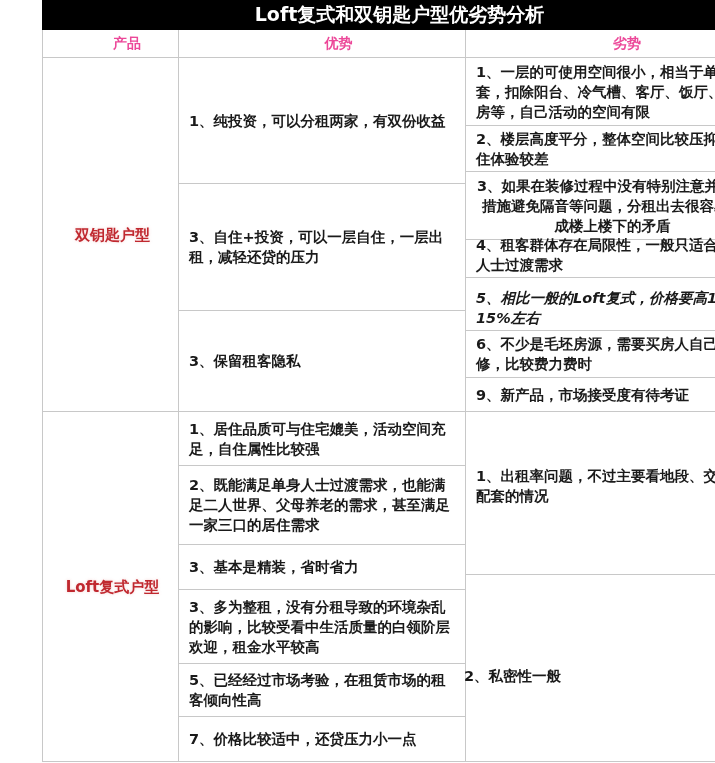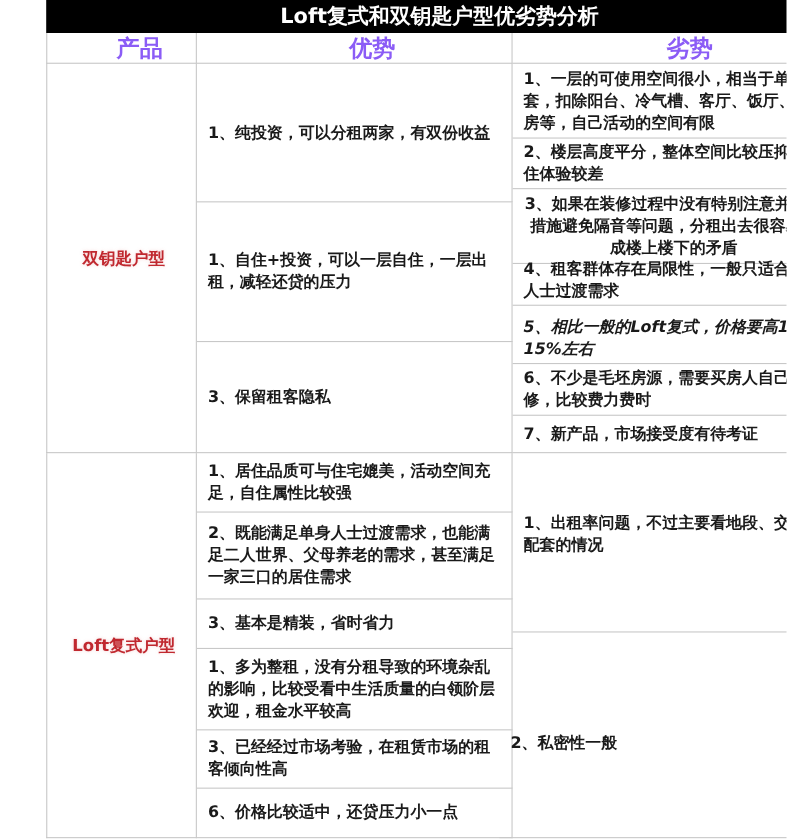--- a/index.html
+++ b/index.html
@@ -1,19 +1,19 @@
 <!DOCTYPE html>
 <html><head>
   <meta charset="utf-8">
   <style>
     html, body { margin: 0; padding: 0; background: #ffffff; }
     body { width: 715px; height: 763px; overflow: hidden; font-family: "DejaVu Sans", "Liberation Sans", sans-serif; color: #111; }
     .page { position: relative; width: 715px; height: 763px; background: #fff; margin-left: 42px; }
     .title-bar { position: absolute; left: 0; top: 0; width: 715px; height: 30px; background: #000; color: #fff; font-weight: bold; font-size: 19px; display: flex; align-items: center; justify-content: center; letter-spacing: 0px; }
-    .hdr { position: absolute; top: 30px; height: 28px; display: flex; align-items: center; justify-content: center; font-weight: bold; font-size: 21px; color: #8b5cf6; box-sizing: border-box; border-right: 1px solid #c8c8c8; border-bottom: 1px solid #c8c8c8; padding-left: 33px; }
+    .hdr { position: absolute; top: 30px; height: 28px; display: flex; align-items: center; justify-content: center; font-weight: bold; font-size: 14px; color: #ec4899; box-sizing: border-box; border-right: 1px solid #c8c8c8; border-bottom: 1px solid #c8c8c8; padding-left: 33px; }
     .cell { position: absolute; box-sizing: border-box; border-right: 1px solid #c8c8c8; border-bottom: 1px solid #c8c8c8; display: flex; align-items: center; font-weight: bold; font-size: 14.5px; line-height: 20px; padding: 0 6px 0 10px; color: #1a1a1a; }
     .cell span { display: block; }
     .product { justify-content: center; color: #c0282f; font-size: 15px; text-shadow: 0 0 3px rgba(220,120,120,0.35); text-align: right; }
     .left-edge { border-left: 1px solid #c8c8c8; }
   </style>
 </head>
 <body>
 
 <div class="page">
 
@@ -24,21 +24,21 @@
   <div class="hdr" style="left:137px; width:287px;">优势</div>
 
   <div class="cell product left-edge" style="left:0; top:58px; width:137px; height:354px;">
     <span>双钥匙户型</span>
   </div>
 
   <div class="cell" style="left:137px; top:58px; width:287px; height:126px;">
     <span>1、纯投资，可以分租两家，有双份收益</span>
   </div>
   <div class="cell" style="left:137px; top:184px; width:287px; height:127px;">
-    <span>1、自住+投资，可以一层自住，一层出租，减轻还贷的压力</span>
+    <span>3、自住+投资，可以一层自住，一层出租，减轻还贷的压力</span>
   </div>
   <div class="cell" style="left:137px; top:311px; width:287px; height:101px;align-items:center;">
     <span>3、保留租客隐私</span>
   </div>
 
   <div class="cell" style="left:424px; top:58px; width:290px; height:68px;">
     <span>1、一层的可使用空间很小，相当于单室套，扣除阳台、冷气槽、客厅、饭厅、厨房等，自己活动的空间有限</span>
   </div>
   <div class="cell" style="left:424px; top:126px; width:290px; height:46px;">
     <span>2、楼层高度平分，整体空间比较压抑，居住体验较差</span>
@@ -49,44 +49,44 @@
   <div class="cell" style="left:424px; top:232px; width:290px; height:46px;justify-content:flex-end;">
     <span>4、租客群体存在局限性，一般只适合单身人士过渡需求</span>
   </div>
   <div class="cell" style="left:424px; top:286px; width:290px; height:45px;font-style:italic;">
     <span>5、相比一般的Loft复式，价格要高10-15%左右</span>
   </div>
   <div class="cell" style="left:424px; top:331px; width:290px; height:47px;">
     <span>6、不少是毛坯房源，需要买房人自己装修，比较费力费时</span>
   </div>
   <div class="cell" style="left:424px; top:378px; width:290px; height:34px;">
-    <span>7、新产品，市场接受度有待考证</span>
+    <span>9、新产品，市场接受度有待考证</span>
   </div>
 
   <div class="cell product left-edge" style="left:0; top:412px; width:137px; height:350px;">
     <span>Loft复式户型</span>
   </div>
 
   <div class="cell" style="left:137px; top:412px; width:287px; height:54px;">
     <span>1、居住品质可与住宅媲美，活动空间充足，自住属性比较强</span>
   </div>
   <div class="cell" style="left:137px; top:466px; width:287px; height:79px;">
     <span>2、既能满足单身人士过渡需求，也能满足二人世界、父母养老的需求，甚至满足一家三口的居住需求</span>
   </div>
   <div class="cell" style="left:137px; top:545px; width:287px; height:45px;">
     <span>3、基本是精装，省时省力</span>
   </div>
   <div class="cell" style="left:137px; top:590px; width:287px; height:74px;">
-    <span>1、多为整租，没有分租导致的环境杂乱的影响，比较受看中生活质量的白领阶层欢迎，租金水平较高</span>
+    <span>3、多为整租，没有分租导致的环境杂乱的影响，比较受看中生活质量的白领阶层欢迎，租金水平较高</span>
   </div>
   <div class="cell" style="left:137px; top:664px; width:287px; height:53px;">
-    <span>3、已经经过市场考验，在租赁市场的租客倾向性高</span>
+    <span>5、已经经过市场考验，在租赁市场的租客倾向性高</span>
   </div>
   <div class="cell" style="left:137px; top:717px; width:287px; height:45px;">
-    <span>6、价格比较适中，还贷压力小一点</span>
+    <span>7、价格比较适中，还贷压力小一点</span>
   </div>
 
   <div class="cell" style="left:424px; top:397px; width:290px; height:178px;">
     <span>1、出租率问题，不过主要看地段、交通、配套的情况</span>
   </div>
   <div class="cell" style="left:412px; top:590px; width:290px; height:172px;">
     <span>2、私密性一般</span>
   </div>
 
 </div>

